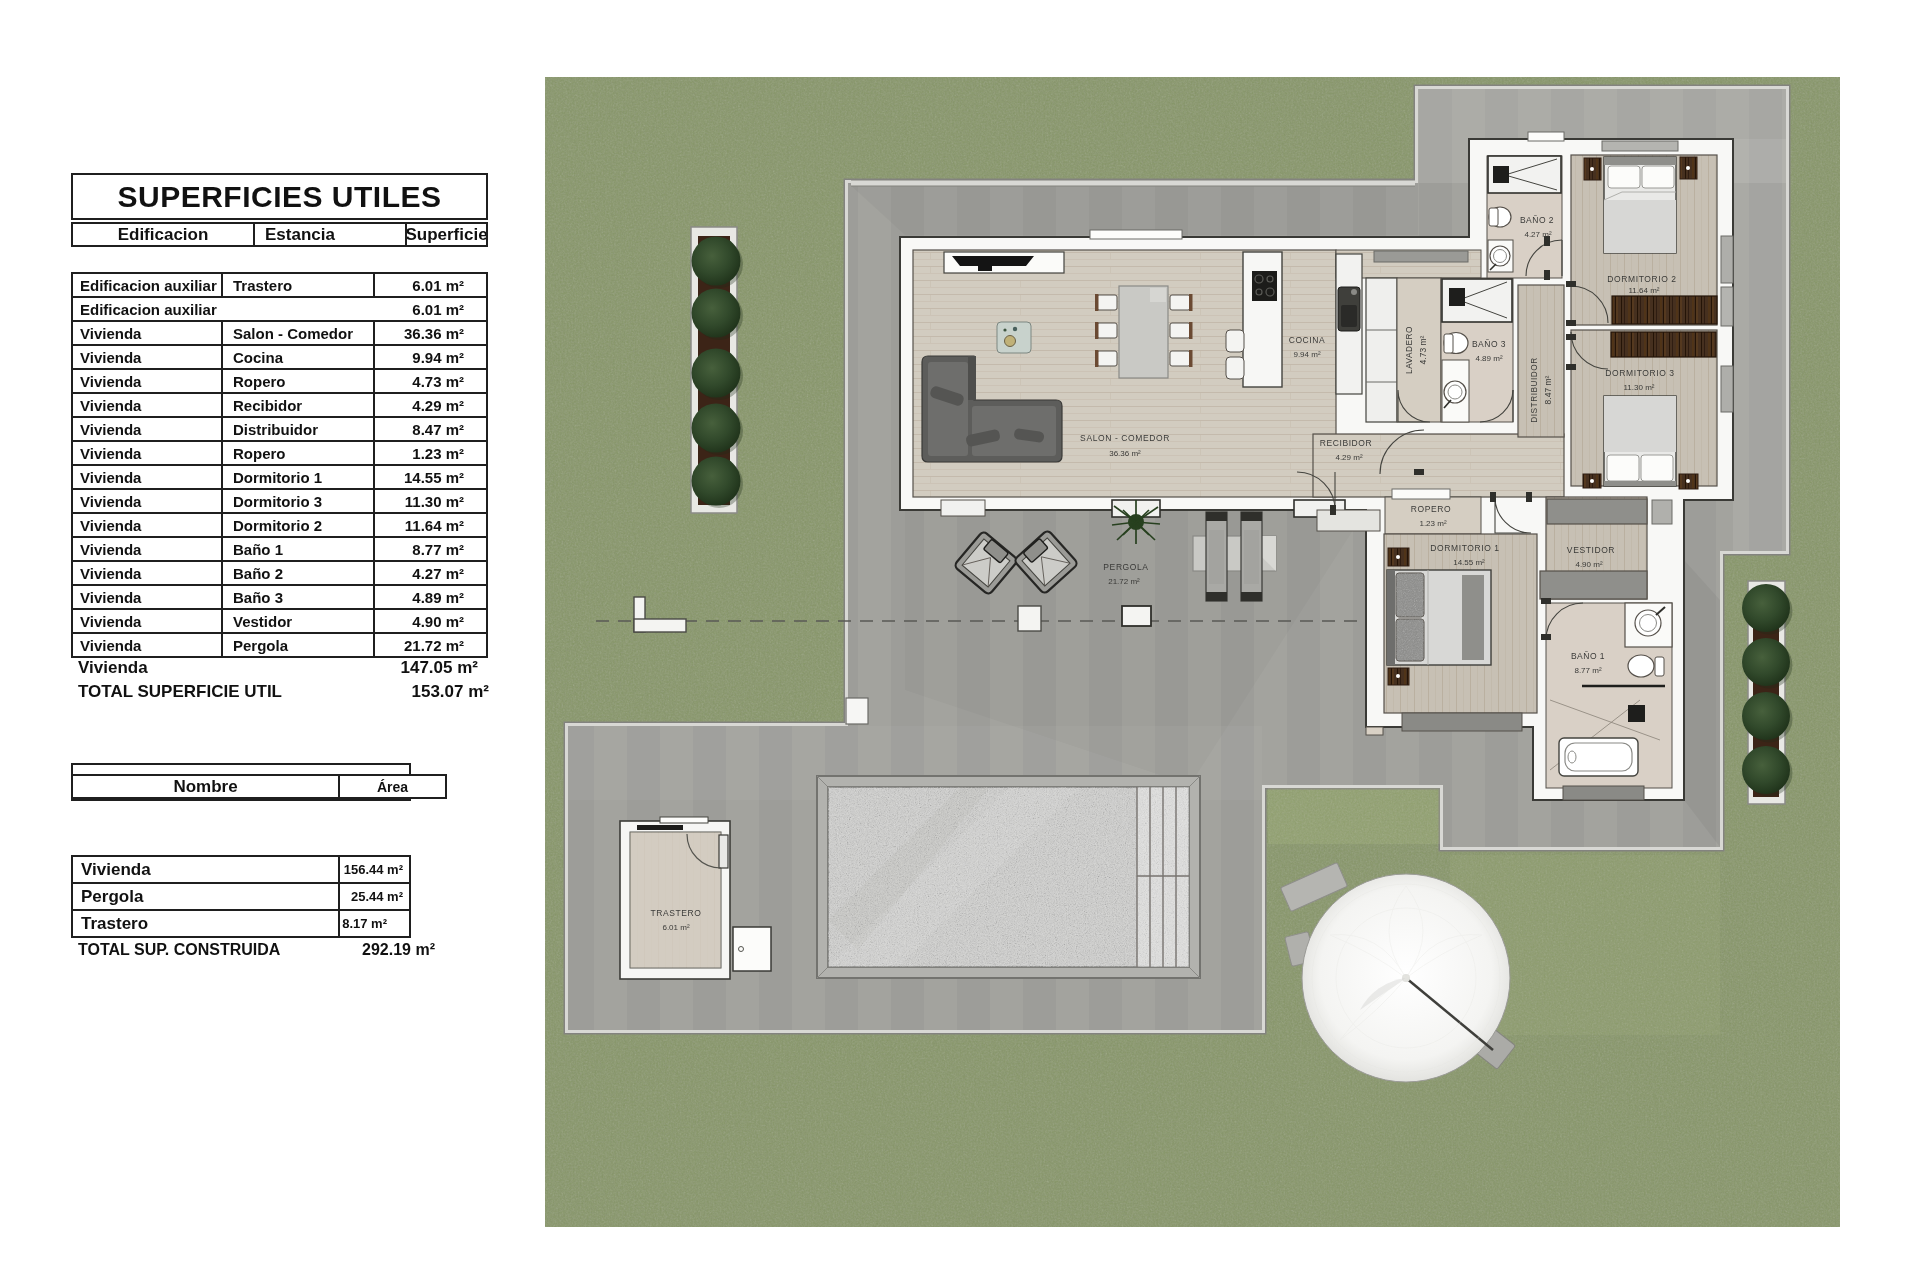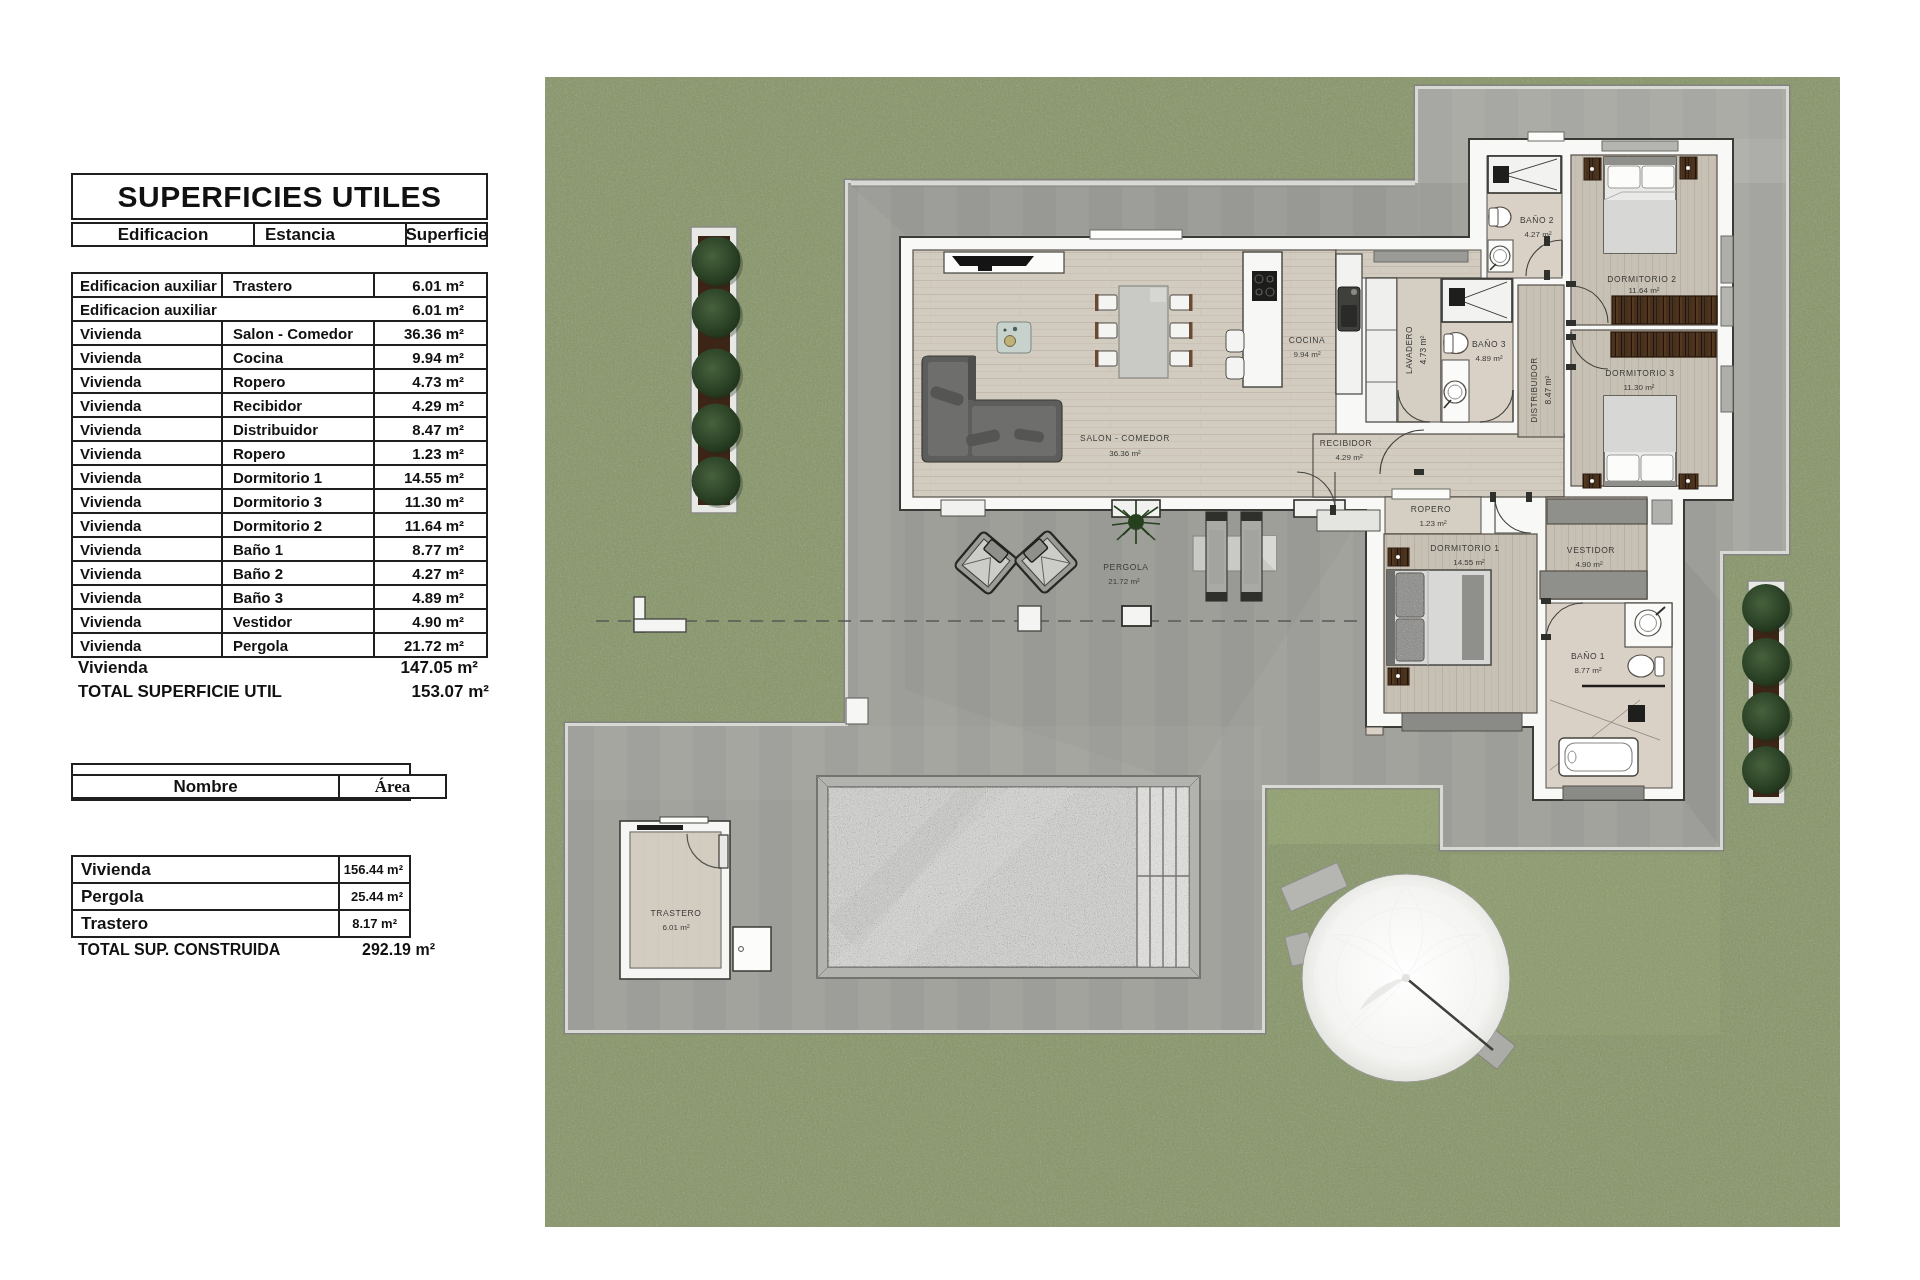--- a/index.html
+++ b/index.html
@@ -118,34 +118,34 @@
 </div>
 
 <div id="t2">
 
   <div class="tbox c" style="left:71px;top:763px;width:340px;height:38px;justify-content:center;">
     <span class="bold" style="font-size:22.5px;letter-spacing:0px;">SUPERFICIES CONSTRUIDAS</span>
   </div>
 
   <div class="trow" style="left:71px;top:774px;width:376px;height:25px;">
     <div class="c bold" style="width:267px;font-size:17px;justify-content:center;border-right:2px solid #1f1f1f;">Nombre</div>
-    <div class="c bold" style="flex:1;font-size:17px;justify-content:center;font-family:Liberation Serif, serif;">Área</div>
+    <div class="c bold" style="flex:1;font-size:14px;justify-content:center;">Área</div>
   </div>
   <div id="rows2">
 <div class="trow" style="left:71px;top:855px;width:340px;height:29px;">
         <div class="c bold" style="width:267px;font-size:17px;padding-left:8px;border-right:2px solid #1f1f1f;">Vivienda</div>
         <div class="c bold" style="flex:1;font-size:13px;justify-content:flex-end;padding-right:6px;">156.44 m²</div>
       </div>
 <div class="trow" style="left:71px;top:882px;width:340px;height:29px;">
         <div class="c bold" style="width:267px;font-size:17px;padding-left:8px;border-right:2px solid #1f1f1f;">Pergola</div>
         <div class="c bold" style="flex:1;font-size:13px;justify-content:flex-end;padding-right:6px;">25.44 m²</div>
       </div>
 <div class="trow" style="left:71px;top:909px;width:340px;height:29px;">
         <div class="c bold" style="width:267px;font-size:17px;padding-left:8px;border-right:2px solid #1f1f1f;">Trastero</div>
-        <div class="c bold" style="flex:1;font-size:13px;justify-content:flex-end;padding-right:12px;">8.17 m²</div>
+        <div class="c bold" style="flex:1;font-size:13px;justify-content:flex-end;padding-right:22px;">8.17 m²</div>
       </div>
 </div>
 
   <div class="abs bold" style="left:78px;top:941px;font-size:16px;">TOTAL SUP. CONSTRUIDA</div>
   <div class="abs bold" style="left:330px;top:941px;width:105px;font-size:16px;text-align:right;">292.19 m²</div>
 </div>
 
 <svg id="plan" class="abs" style="left:0;top:0;" width="1920" height="1280" viewBox="0 0 1920 1280">
 <defs>
   <filter id="grain" x="-5%" y="-5%" width="110%" height="110%">

